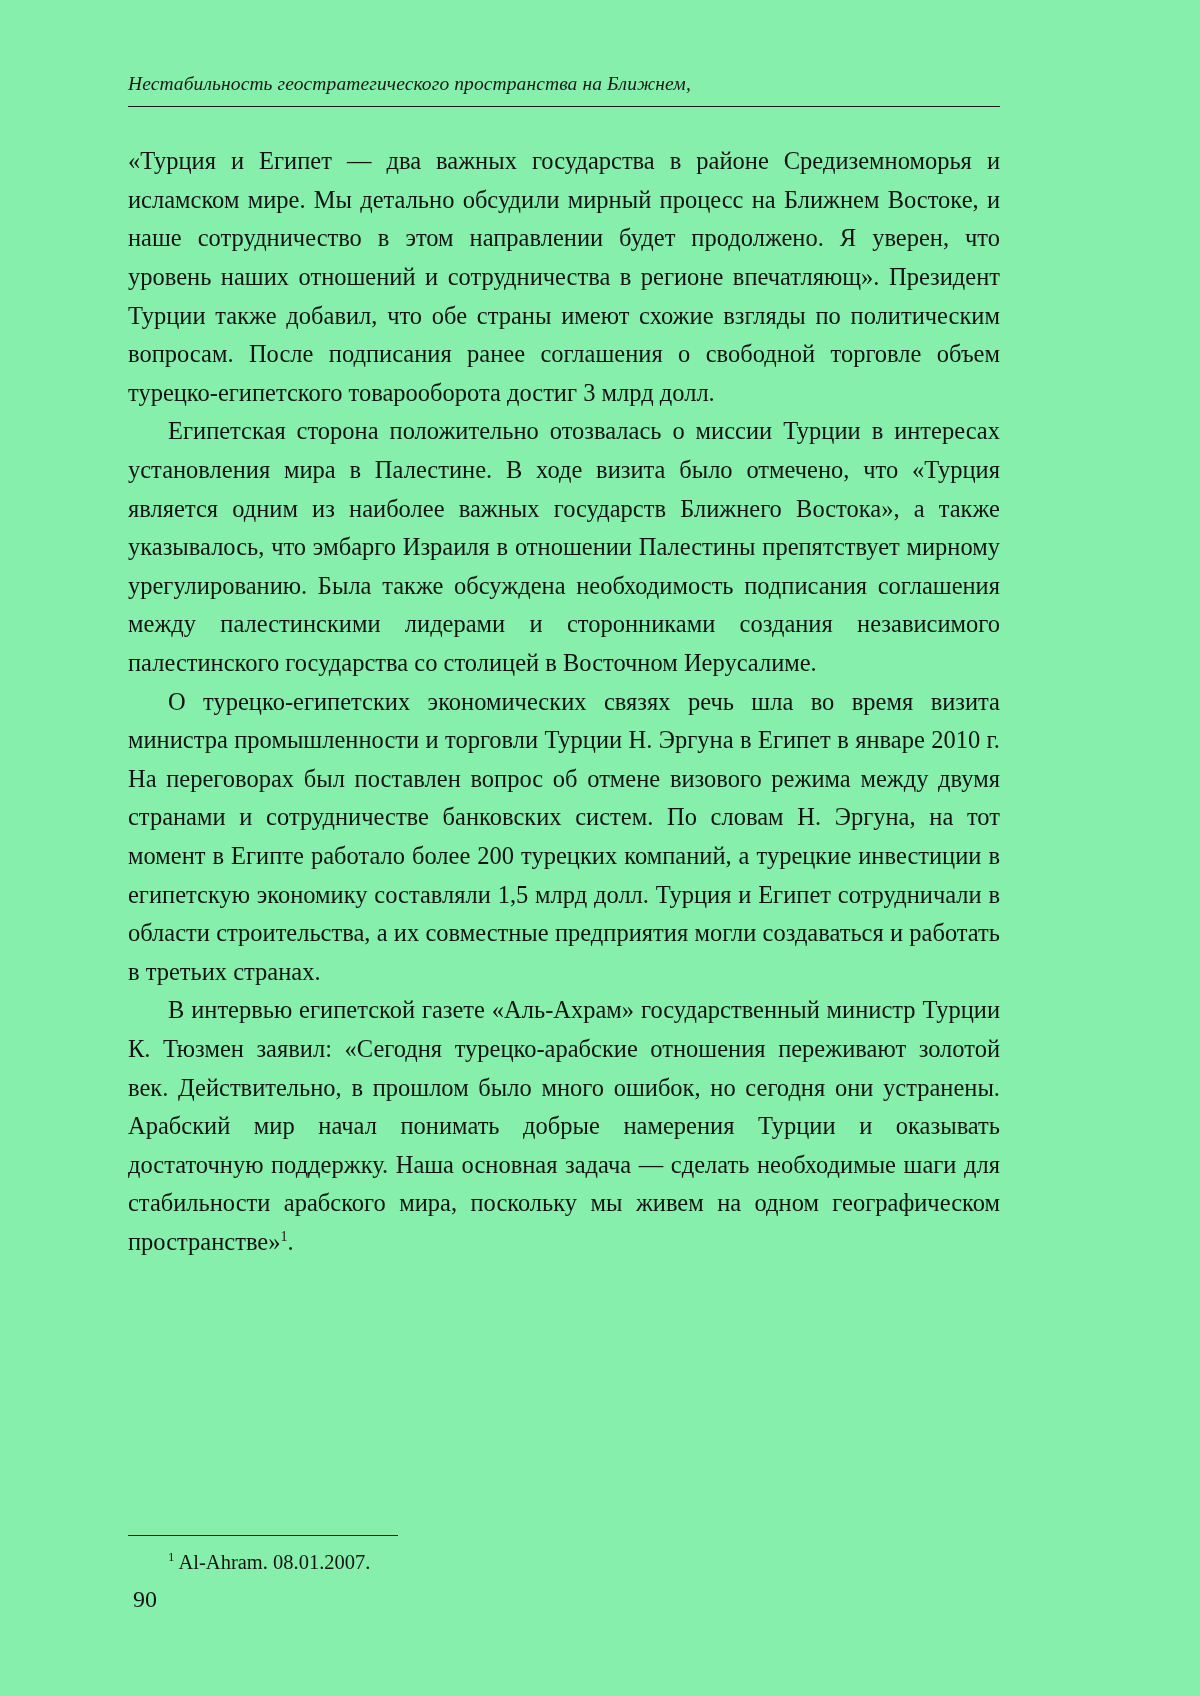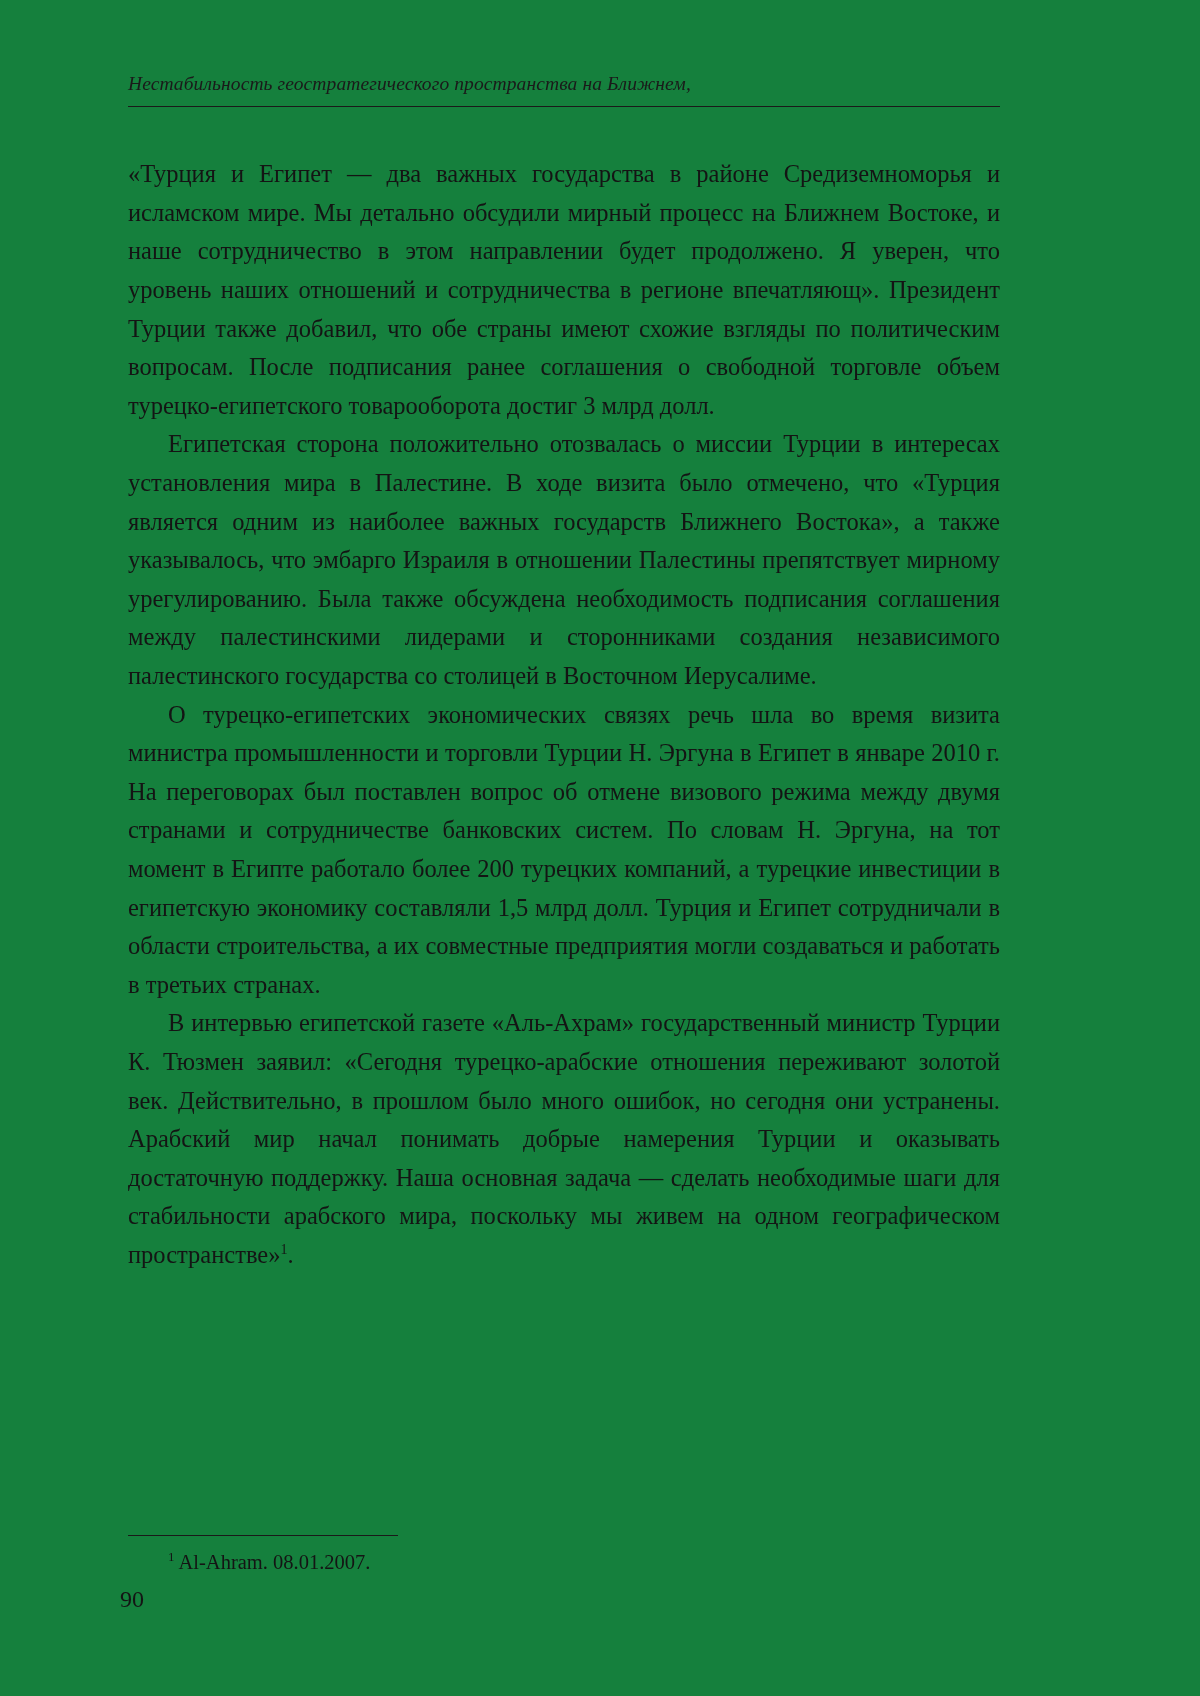--- a/index.html
+++ b/index.html
@@ -14,21 +14,21 @@
     color: #1a1a1a;
     position: relative;
     overflow: hidden;
   }
   .page {
     position: absolute;
     left: 0;
     top: 0;
     width: 1200px;
     height: 1696px;
-    background: #15803d;
+    background: #86efac;
   }
   .content {
     position: absolute;
     left: 128px;
     top: 70px;
     width: 872px;
   }
   .running-head {
     font-style: italic;
     font-size: 19.5px;
@@ -40,21 +40,21 @@
     display: block;
     white-space: nowrap;
   }
   .rule {
     border: 0;
     border-top: 1.6px solid #1a1a1a;
     margin: 8px 0 0 0;
     width: 872px;
   }
   .body-text {
-    margin-top: 48px;
+    margin-top: 35px;
     font-size: 24.5px;
     line-height: 38.6px;
     text-align: justify;
     text-justify: inter-word;
     color: #141414;
     hyphens: manual;
   }
   .body-text p {
     margin: 0;
     text-indent: 40px;
@@ -80,21 +80,21 @@
     text-indent: 40px;
     color: #141414;
   }
   .footnote sup {
     font-size: 13px;
     vertical-align: super;
     margin-right: 4px;
   }
   .page-number {
     position: absolute;
-    left: 120px;
+    left: 133px;
     top: 1586px;
     font-size: 24px;
     color: #141414;
   }
   sup.fn-ref {
     font-size: 14px;
     vertical-align: super;
     line-height: 0;
   }
 </style>

